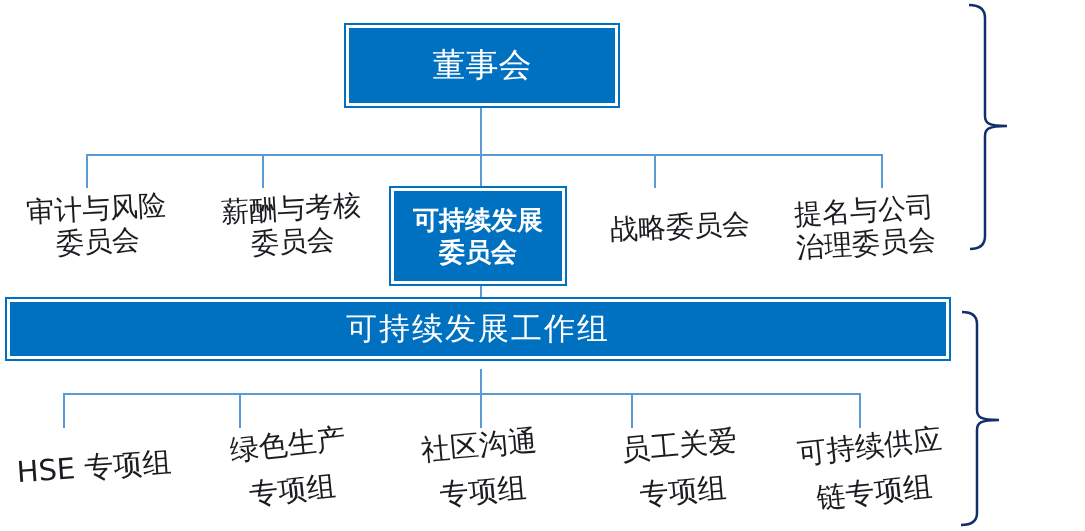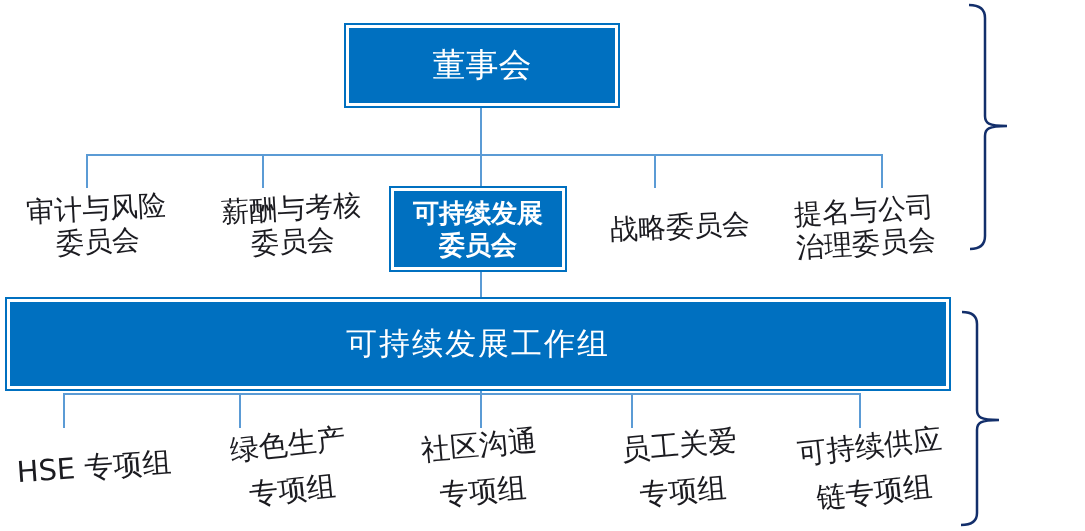--- a/index.html
+++ b/index.html
@@ -56,28 +56,28 @@
   <div class="vline" style="left:63px;top:393px;height:35px;"></div>
   <div class="vline" style="left:239px;top:393px;height:35px;"></div>
   <div class="vline" style="left:480px;top:393px;height:35px;"></div>
   <div class="vline" style="left:631px;top:393px;height:35px;"></div>
   <div class="vline" style="left:859px;top:393px;height:35px;"></div>
 
   <div class="box" style="left:346px;top:25px;width:272px;height:81px;font-size:33px;">
     <span>董事会</span>
   </div>
 
-  <div class="box" style="left:391px;top:188px;width:174px;height:82px;font-size:26px;font-weight:bold;line-height:32px;">
+  <div class="box" style="left:391px;top:188px;width:174px;height:96px;font-size:26px;font-weight:bold;line-height:32px;">
     <span>
       <span>可持续发展</span>
       <span style="display:block;">委员会</span>
     </span>
   </div>
 
-  <div class="box" style="left:7px;top:299px;width:942px;height:90px;font-size:31px;letter-spacing:2px;text-align:center;">
+  <div class="box" style="left:7px;top:299px;width:942px;height:60px;font-size:31px;letter-spacing:2px;text-align:center;">
     <span>可持续发展工作组</span>
   </div>
 
   <div class="glabel" style="left:12px;top:192px;width:170px;font-size:28px;line-height:33px;transform:rotate(-3deg);">
     <span>审计与风险</span>
     <span>委员会</span>
   </div>
 
   <div class="glabel" style="left:207px;top:192px;width:170px;font-size:28px;line-height:33px;transform:rotate(-3deg);">
     <span>薪酬与考核</span>

